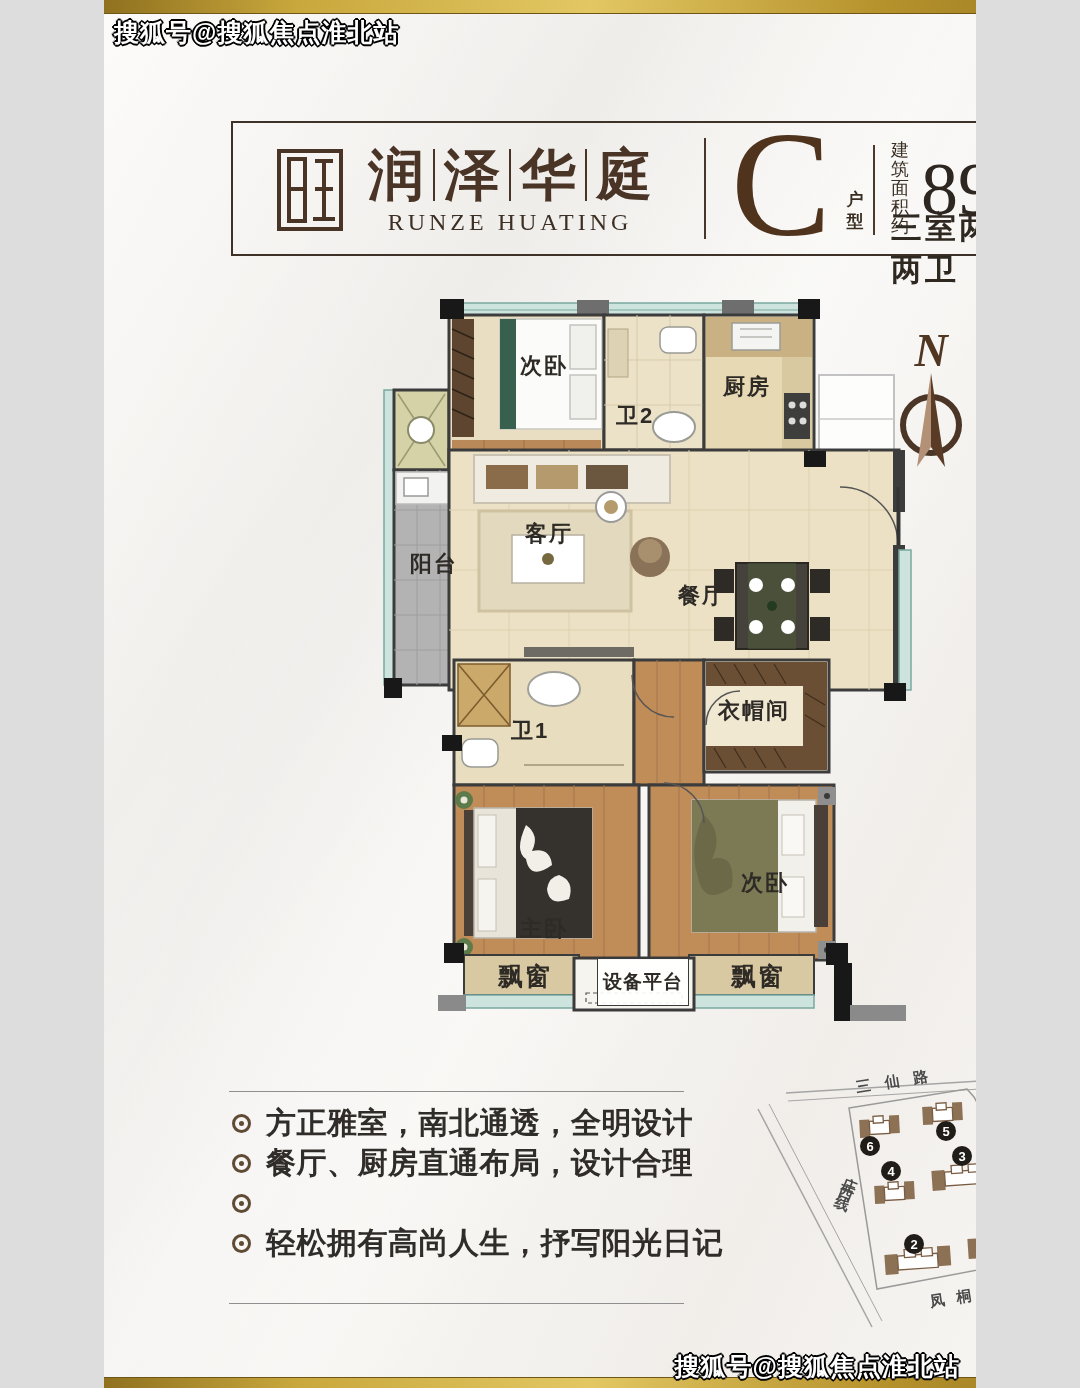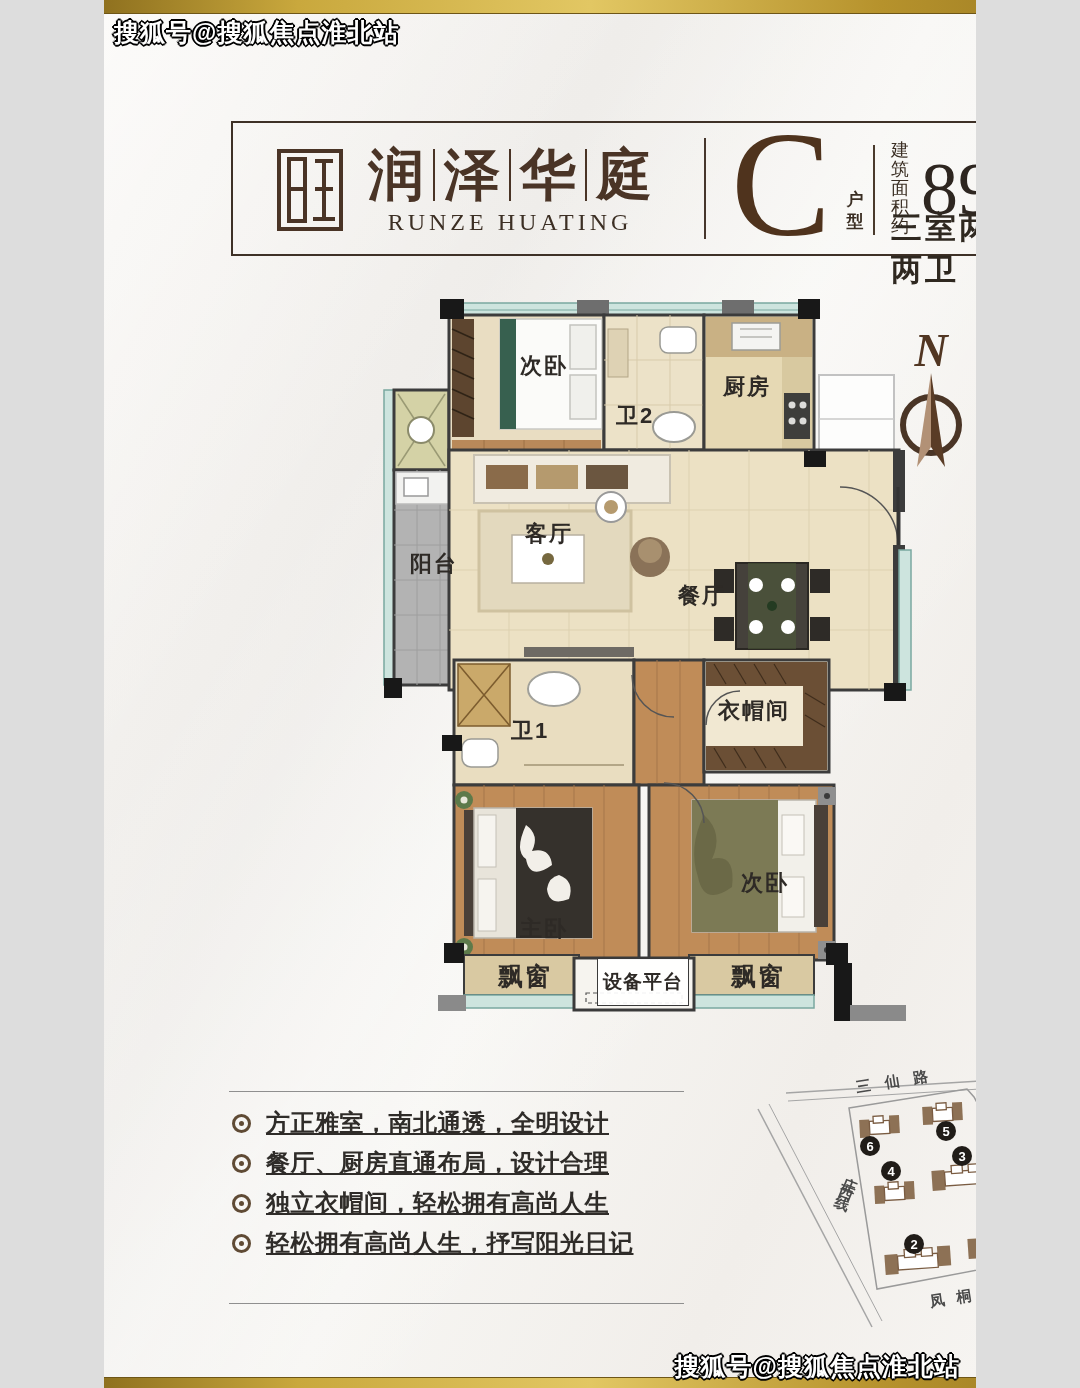--- a/index.html
+++ b/index.html
@@ -47,21 +47,21 @@
 
   
   .hr{position:absolute;height:1px;background:#8f8f8f;}
   #hr-top{left:125px;top:1091px;width:455px;}
   #hr-bottom{left:125px;top:1303px;width:455px;}
   #features{position:absolute;left:128px;top:1103px;width:470px;}
   .feat{display:flex;align-items:center;height:40px;gap:15px;}
   .bullet{flex:0 0 auto;width:13px;height:13px;border:3px solid #5f4a34;border-radius:50%;
         display:flex;align-items:center;justify-content:center;}
   .bullet span{width:5px;height:5px;border-radius:50%;background:#5f4a34;}
-  .feat-text{font-size:24px;font-weight:bold;color:#2f2c29;letter-spacing:.5px;white-space:nowrap;text-decoration:underline;}
+  .feat-text{font-size:30px;font-weight:bold;color:#2f2c29;letter-spacing:.5px;white-space:nowrap;}
 
   
   #siteplan{position:absolute;left:630px;top:1060px;width:420px;height:290px;}
   .road-label{position:absolute;font-size:15px;color:#4a4a4a;font-weight:bold;white-space:nowrap;}
   #road-top{left:795px;top:1081px;transform:translate(-50%,-50%) rotate(-9deg);letter-spacing:14px;}
   #road-left{left:747px;top:1180px;writing-mode:vertical-rl;letter-spacing:10px;transform:translate(-50%,-50%) rotate(22deg);}
   #road-bottom{left:866px;top:1296px;transform:translate(-50%,-50%) rotate(-9deg);letter-spacing:12px;}
   #north-label{left:924px;top:1070px;font-size:16px;color:#2e2e2e;}
 </style>
 </head>
@@ -351,21 +351,20 @@
     <div class="feat">
       <span class="bullet">
           <span></span>
         </span>
       <span class="feat-text">餐厅、厨房直通布局，设计合理</span>
     </div>
     <div class="feat">
       <span class="bullet">
           <span></span>
         </span>
-      <span class="feat-text">独立衣帽间，轻松拥有高尚人生</span>
     </div>
     <div class="feat">
       <span class="bullet">
           <span></span>
         </span>
       <span class="feat-text">轻松拥有高尚人生，抒写阳光日记</span>
     </div>
   </div>
   <div id="hr-bottom" class="hr"></div>
 

